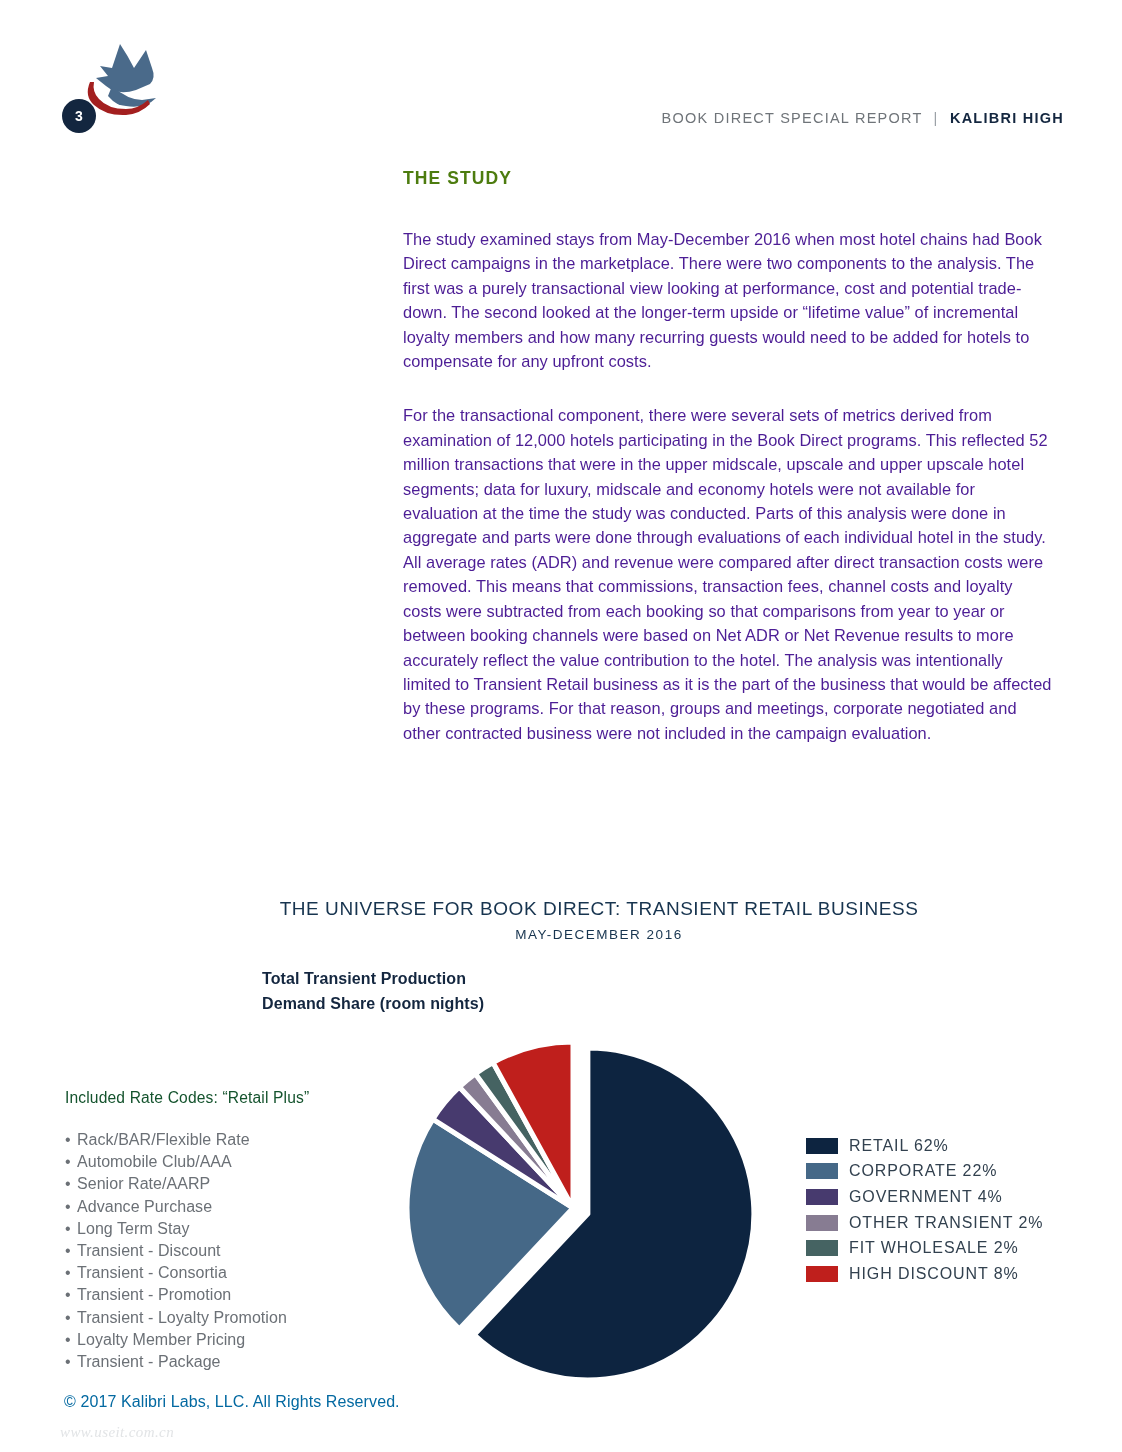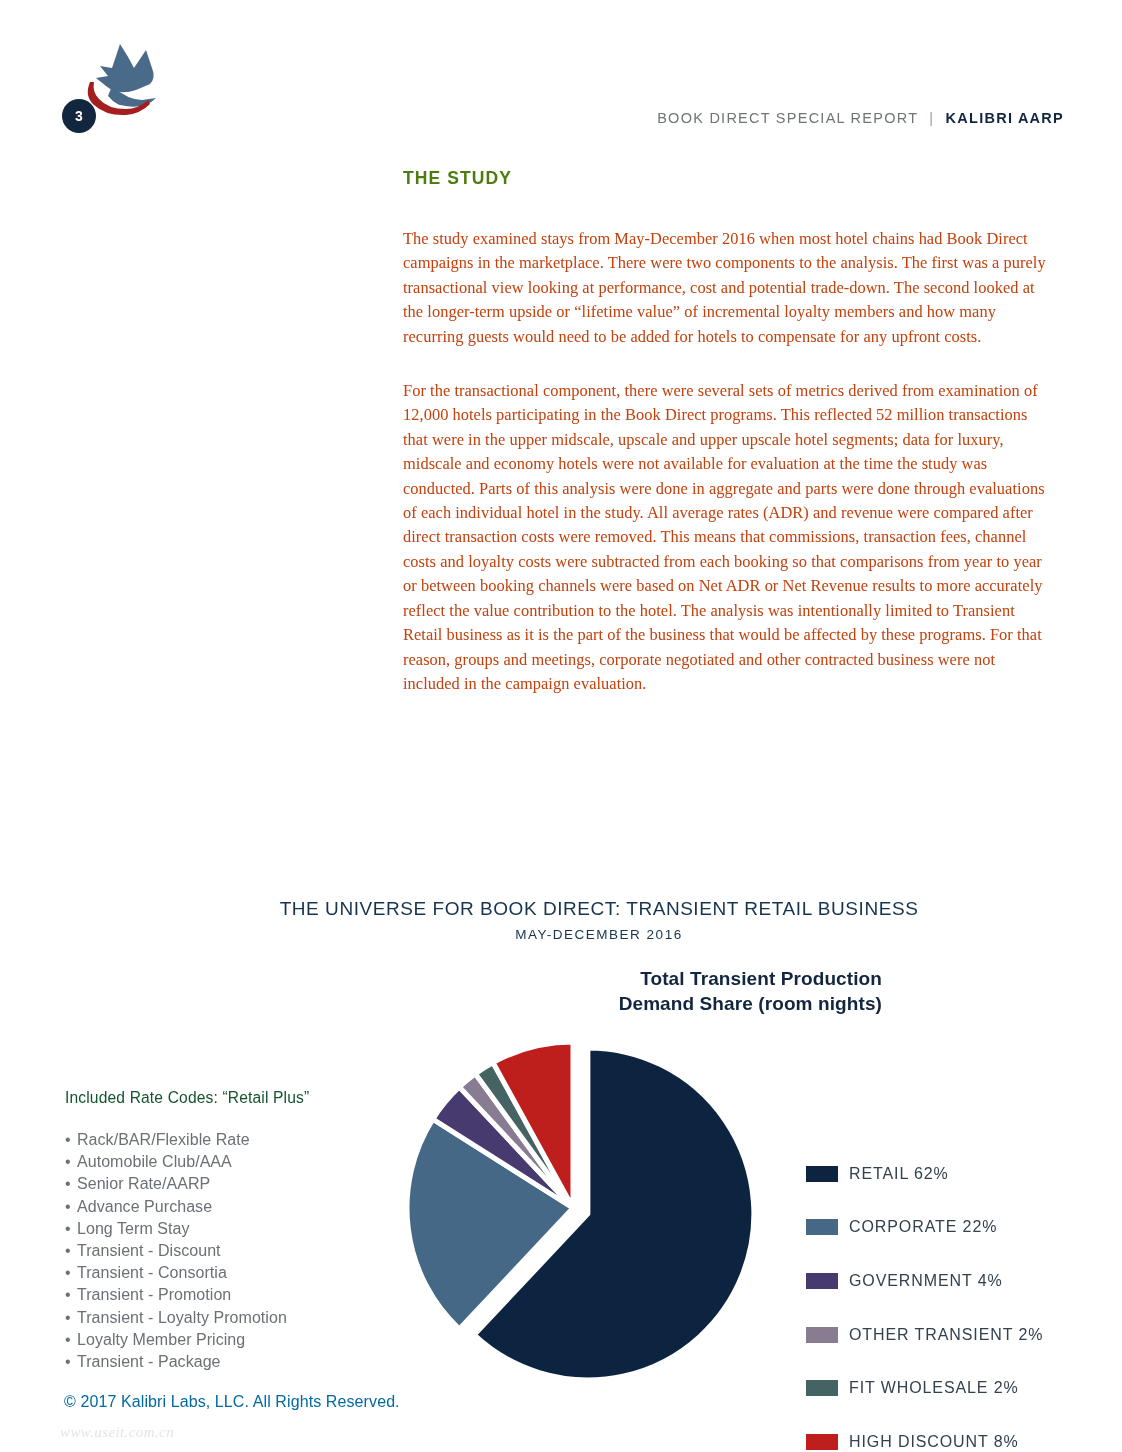--- a/index.html
+++ b/index.html
@@ -68,23 +68,22 @@
     margin: 0 0 38px 0;
     font-size: 17.5px;
     font-weight: bold;
     letter-spacing: 1.1px;
     color: #4d7c0f;
   }
   p.body-text {
     margin: 0 0 30px 0;
     font-size: 16.4px;
     line-height: 24.4px;
-    color: #c2410c;
+    color: #4c1d95;
     letter-spacing: 0.05px;
-    font-family: Liberation Serif, serif;
   }
   p.body-text:last-child { margin-bottom: 0; }
 
   
   .chart-heading {
     position: absolute;
     left: 0;
     top: 898px;
     width: 1118px;
     text-align: center;
@@ -99,24 +98,24 @@
     font-size: 13.5px;
     letter-spacing: 1.5px;
     color: #17344f;
     margin-top: 7px;
   }
   .chart-subtitle {
     position: absolute;
     left: 262px;
     top: 966px;
     width: 620px;
-    text-align: right;
+    text-align: left;
     color: #13263f;
     font-weight: bold;
-    font-size: 19px;
+    font-size: 16px;
     line-height: 25px;
     letter-spacing: 0.1px;
   }
 
   
   .ratecodes {
     position: absolute;
     left: 65px;
     top: 1089px;
     width: 320px;
@@ -159,21 +158,20 @@
   
   .legend {
     position: absolute;
     left: 806px;
     top: 1133px;
   }
   .legend-row {
     display: flex;
     align-items: center;
     height: 25.6px;
-    margin-top: 28px;
   }
   .legend-swatch {
     width: 32px;
     height: 16px;
     flex: 0 0 auto;
   }
   .legend-label {
     margin-left: 11px;
     font-size: 16px;
     letter-spacing: 0.9px;
@@ -213,21 +211,21 @@
     <path d="M38 6 L30 30 L18 28 L26 38 L14 40 L24 48 Q36 58 54 52 L68 46 Q74 40 70 30 L64 12 L52 30 Q46 18 38 6 Z" fill="#4a6a8a"></path>
     <path d="M30 48 Q46 62 60 62 L74 60 Q64 70 50 70 Q36 70 26 58 Z" fill="#4a6a8a"></path>
     <path d="M8 44 Q4 56 12 64 Q22 74 42 74 Q56 74 66 66 Q56 70 44 68 Q28 66 20 58 Q14 52 16 44 Z" fill="#ffffff"></path>
     <path d="M8 44 Q2 58 12 67 Q24 78 44 77 Q58 76 68 66 L66 62 Q56 71 44 71 Q26 71 17 61 Q10 54 12 44 Z" fill="#a31f1f"></path>
   </svg>
 </div>
 
 <div class="header">
   <span class="hdr-main">BOOK DIRECT SPECIAL REPORT</span>
   <span class="hdr-sep">|</span>
-  <span class="hdr-brand">KALIBRI AARP</span>
+  <span class="hdr-brand">KALIBRI HIGH</span>
 </div>
 
 <div class="content">
   <h1 class="section-title">THE STUDY</h1>
   <p class="body-text">The study examined stays from May-December 2016 when most hotel chains had Book Direct campaigns in the marketplace. There were two components to the analysis. The first was a purely transactional view looking at performance, cost and potential trade-down. The second looked at the longer-term upside or “lifetime value” of incremental loyalty members and how many recurring guests would need to be added for hotels to compensate for any upfront costs.</p>
   <p class="body-text">For the transactional component, there were several sets of metrics derived from examination of 12,000 hotels participating in the Book Direct programs. This reflected 52 million transactions that were in the upper midscale, upscale and upper upscale hotel segments; data for luxury, midscale and economy hotels were not available for evaluation at the time the study was conducted. Parts of this analysis were done in aggregate and parts were done through evaluations of each individual hotel in the study. All average rates (ADR) and revenue were compared after direct transaction costs were removed. This means that commissions, transaction fees, channel costs and loyalty costs were subtracted from each booking so that comparisons from year to year or between booking channels were based on Net ADR or Net Revenue results to more accurately reflect the value contribution to the hotel. The analysis was intentionally limited to Transient Retail business as it is the part of the business that would be affected by these programs. For that reason, groups and meetings, corporate negotiated and other contracted business were not included in the campaign evaluation.</p>
 </div>
 
 <div class="chart-heading">
   <div class="ch-line1">THE UNIVERSE FOR BOOK DIRECT: TRANSIENT RETAIL BUSINESS</div>

